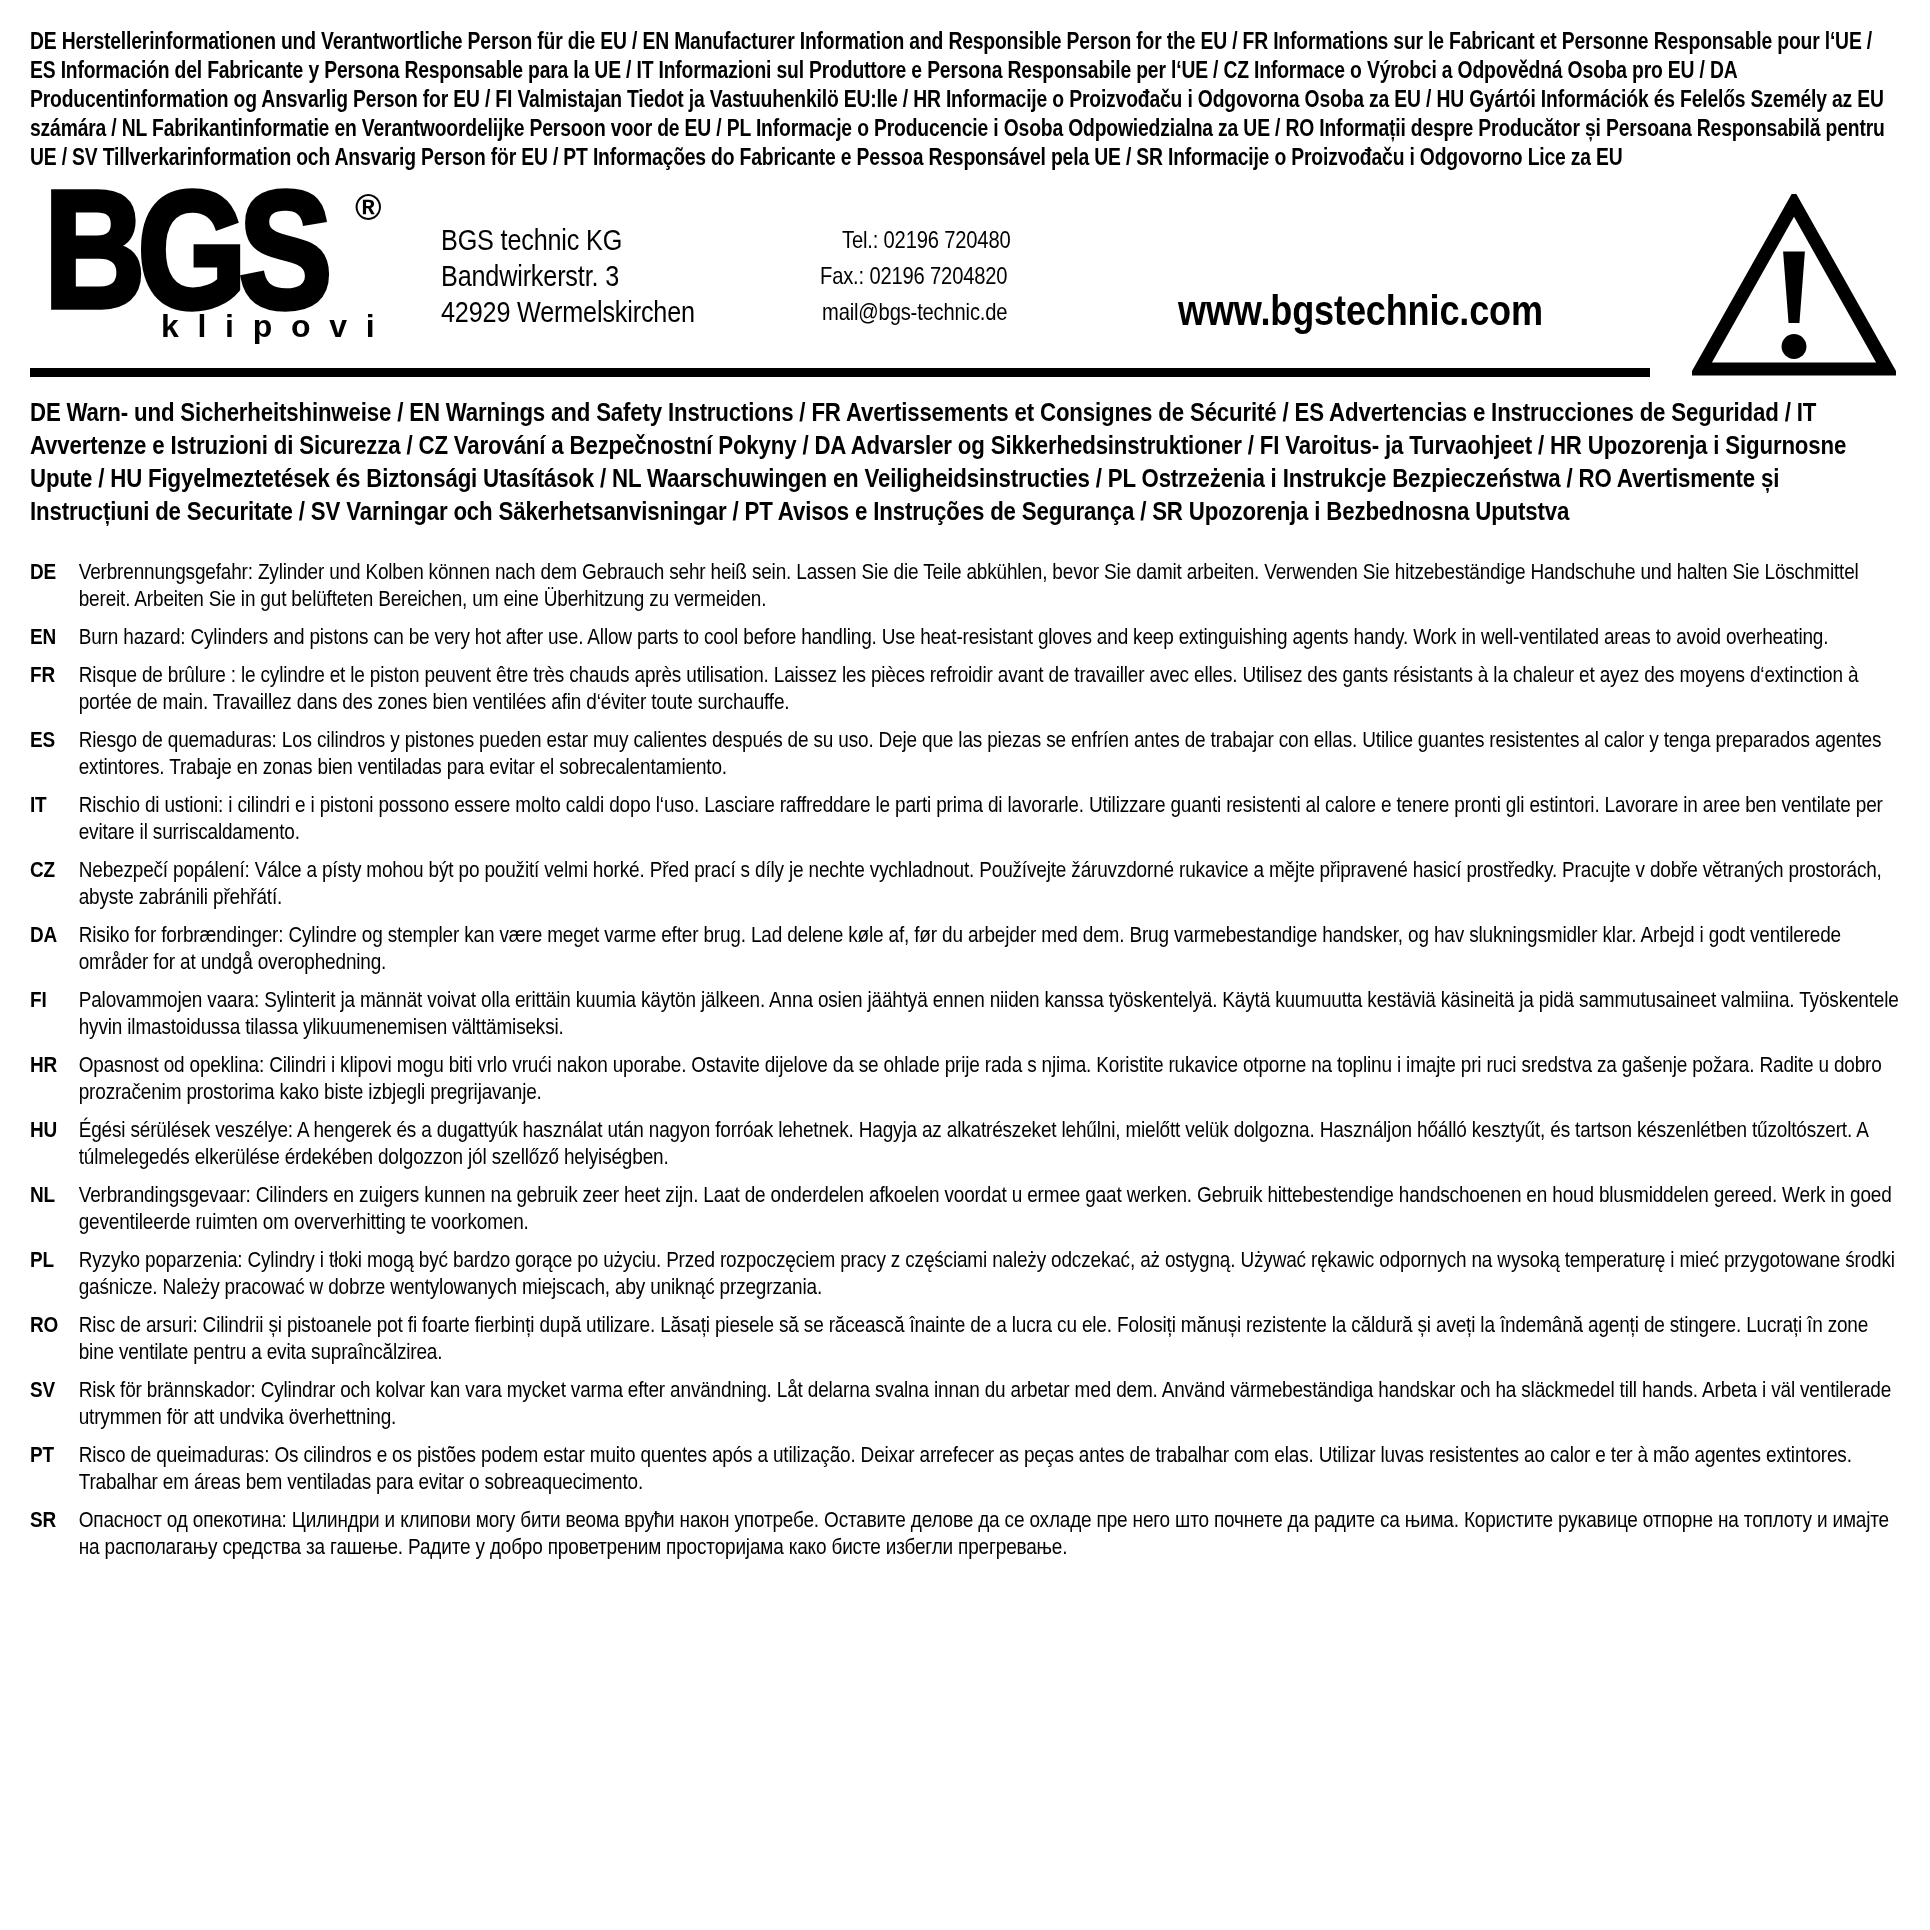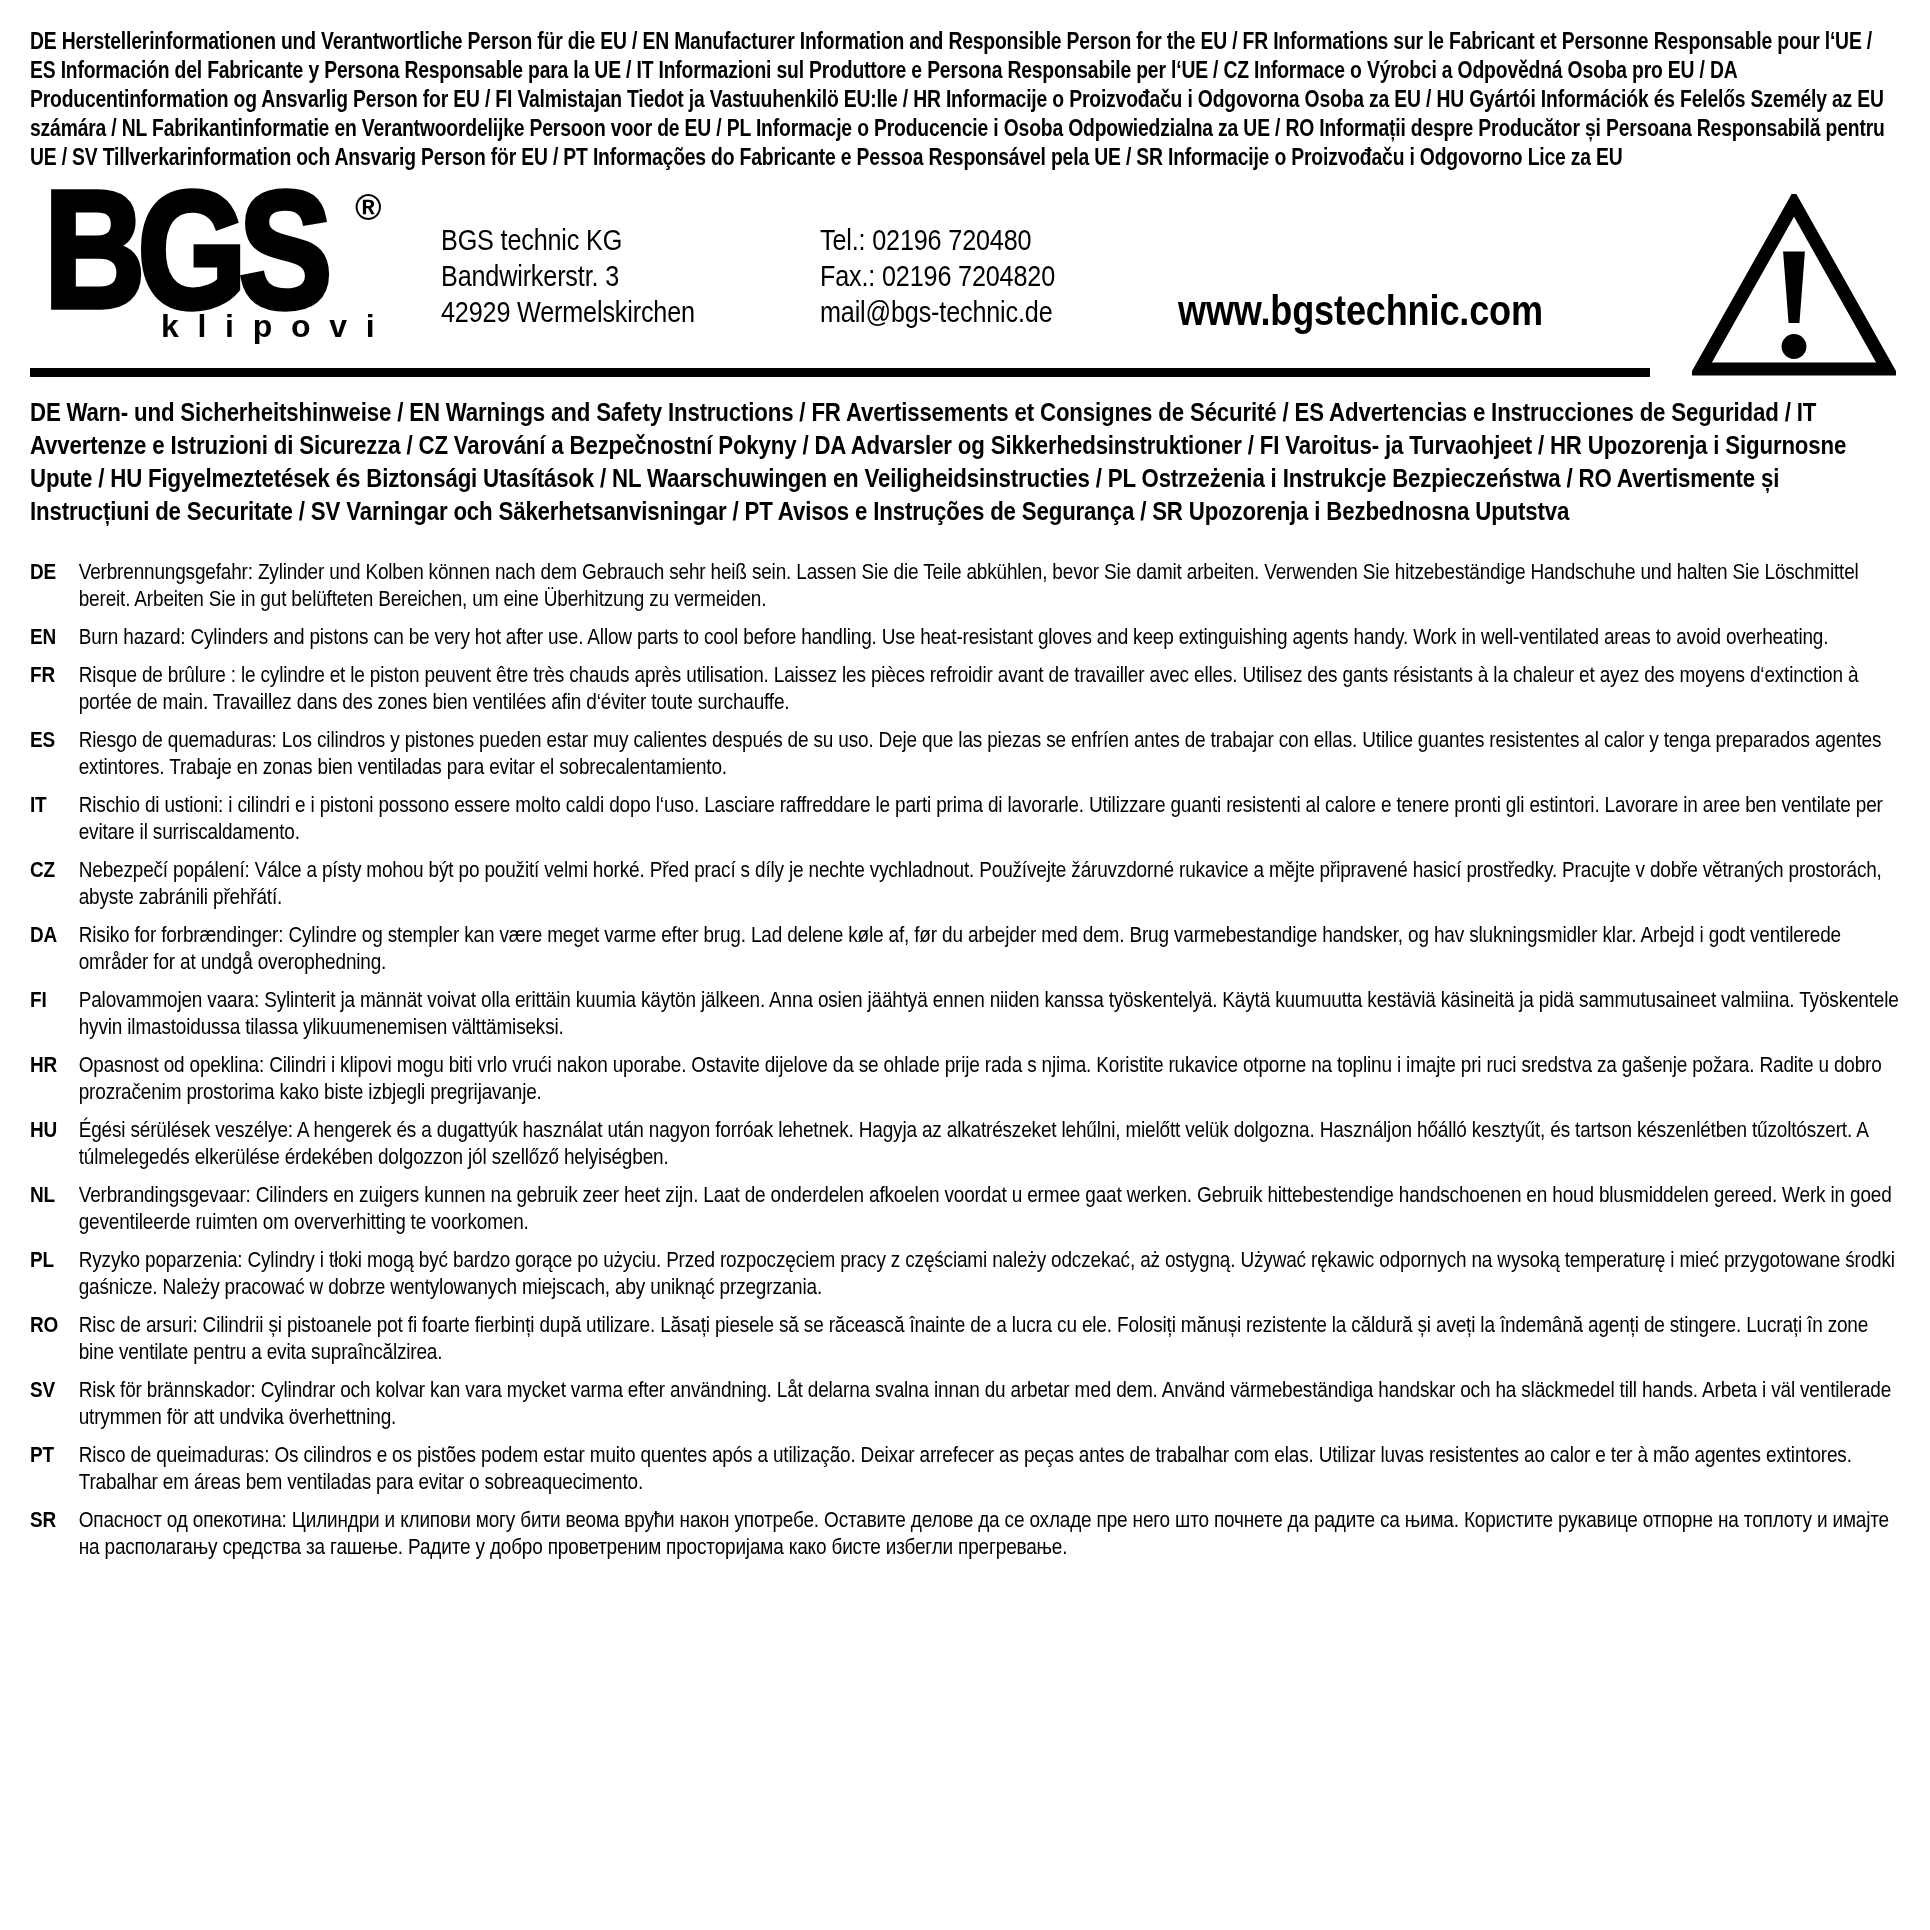--- a/index.html
+++ b/index.html
@@ -29,21 +29,21 @@
     -webkit-text-stroke:5.4px #000;
     font-style:normal;
   }
   .logo-reg { position:absolute; left:311px; top:0px; font-size:36px; font-weight:bold; -webkit-text-stroke:0; letter-spacing:0; }
   .logo-technic {
     position:absolute; left:117px; top:121px;
     font-size:32px; font-weight:bold; letter-spacing:18.7px; white-space:nowrap;
   }
 
   .addr   { position:absolute; left:405px;  top:28px; font-size:30px; line-height:36px;margin-left:6px; }
-  .contact{ position:absolute; left:790px; top:28px; font-size:30px; line-height:36px; }
+  .contact{ position:absolute; left:790px; top:28px; font-size:24px; line-height:36px;text-align:right; }
   .website{ position:absolute; left:1148px; top:92px; font-size:43px; font-weight:bold; }
 
   .triangle { position:absolute; left:1662px; top:0px; width:204px; height:182px; }
 
   .divider { height:9.3px; background:#000; width:1620px; margin-top:6.2px; }
 
   .warnings-header {
     margin-top:18.7px;
     font-weight:bold; font-size:26.5px; line-height:33px;
   }

